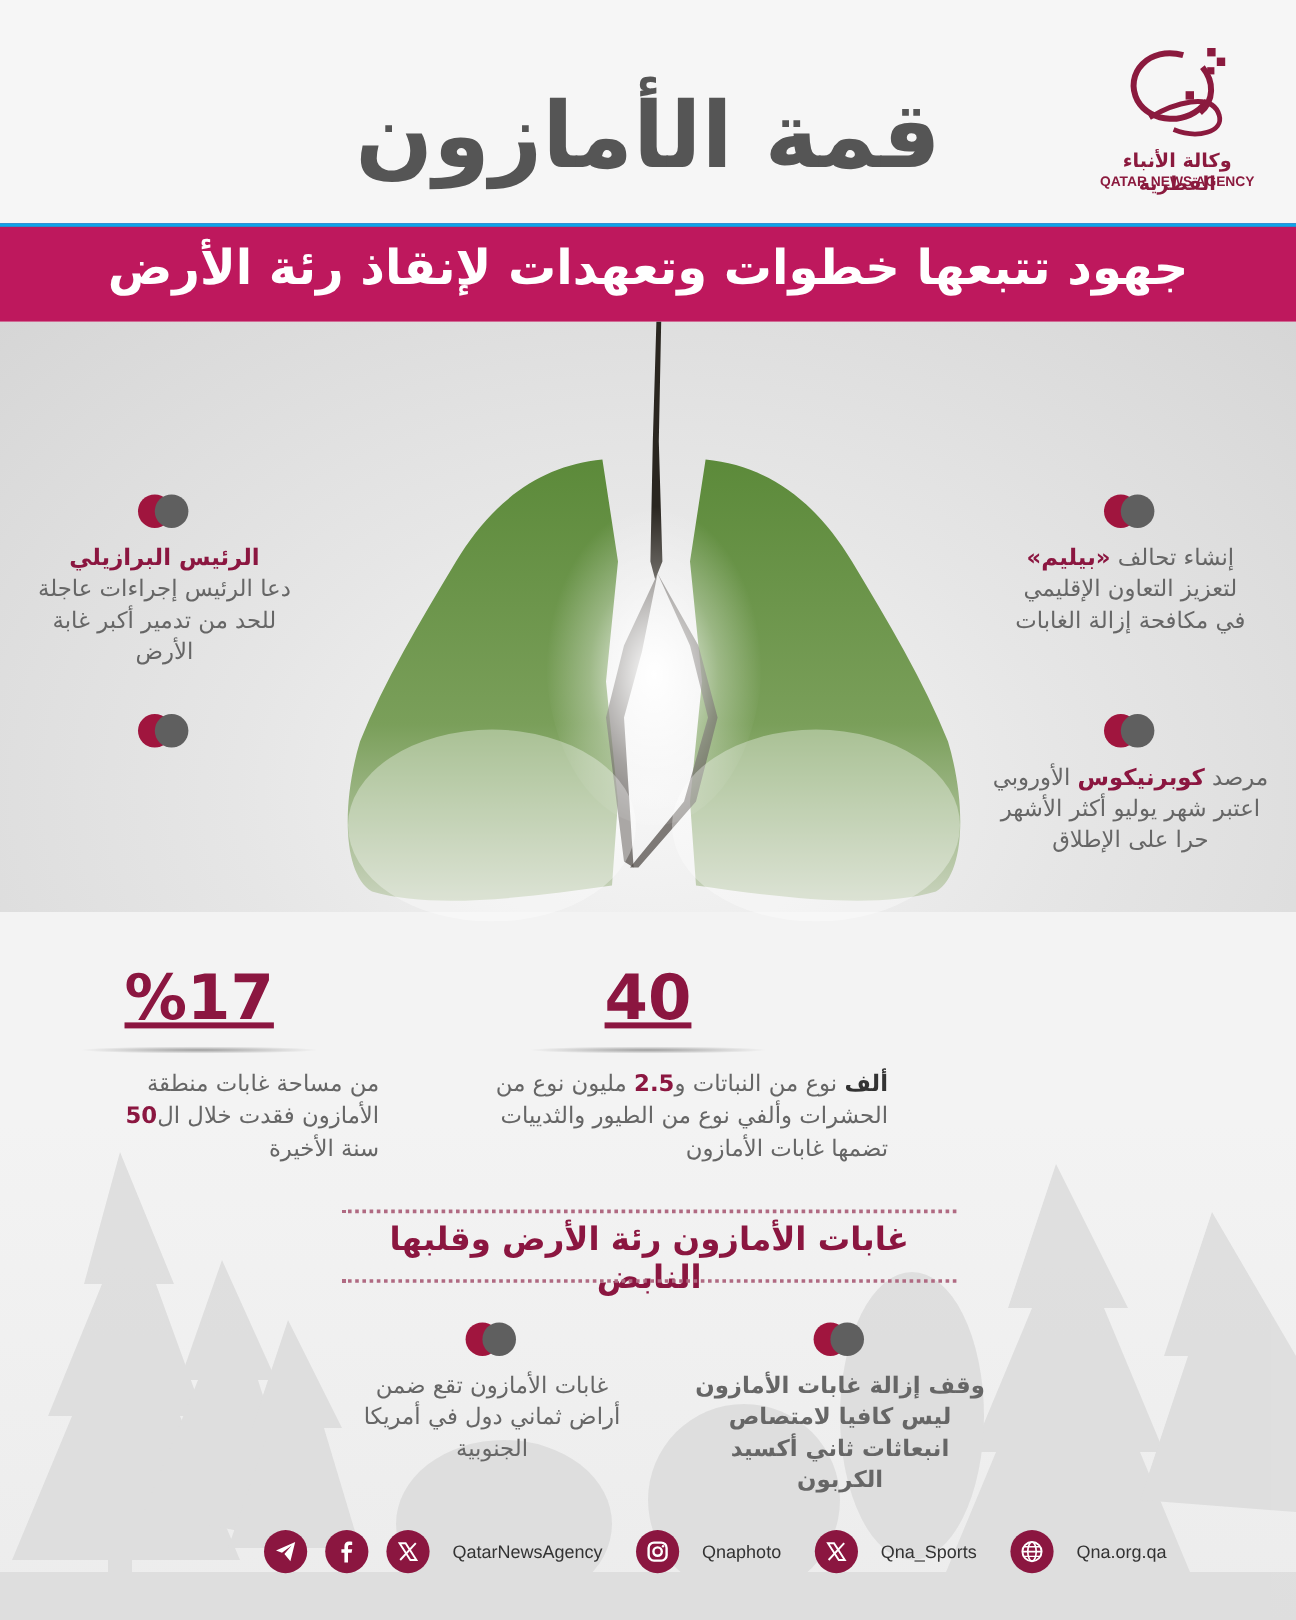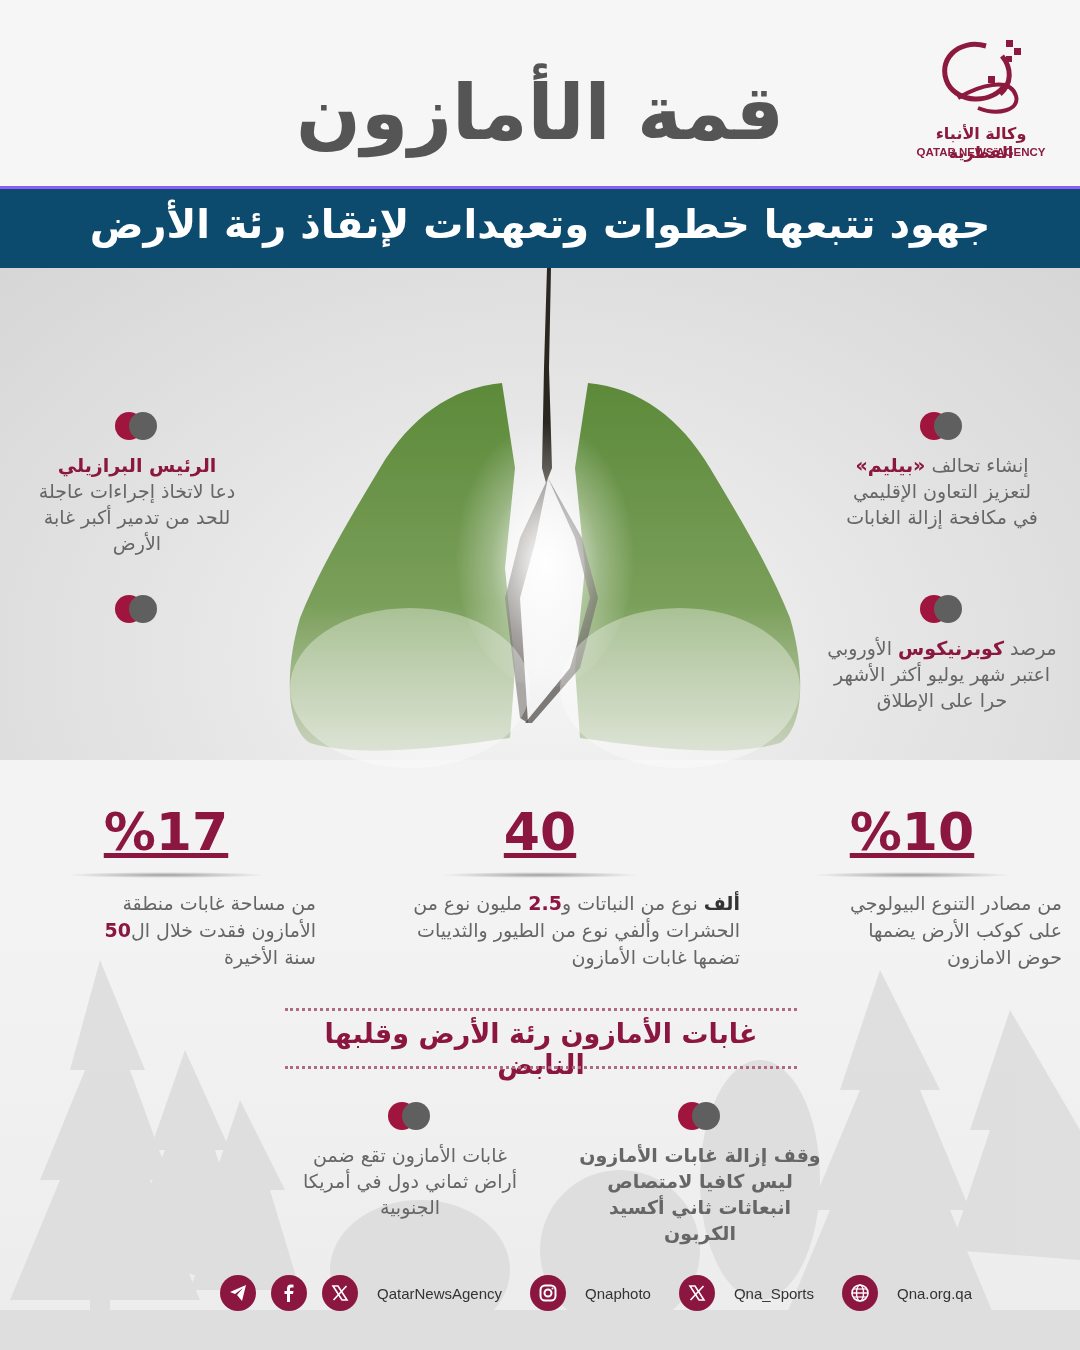--- a/index.html
+++ b/index.html
@@ -36,21 +36,21 @@
     position: absolute; top: 88px; left: 0; width: 150px; text-align: center;
     font-size: 16px; font-weight: bold; color: #8b1a3e; direction: rtl;
   }
   .logo-en {
     position: absolute; top: 110px; left: 0; width: 150px; text-align: center;
     font-family: "Liberation Sans", sans-serif; font-size: 11.5px; font-weight: bold; color: #8b1a3e;
   }
 
   .banner {
     position: absolute; left: 0; top: 186px; width: 1080px; height: 82px;
-    background: #0c4a6e; border-top: 3px solid #8b5cf6;
+    background: #be185d; border-top: 3px solid #0ea5e9;
   }
   .banner-text {
     position: absolute; left: 0; top: 12px; width: 1080px; text-align: center;
     color: #ffffff; font-size: 40px; font-weight: bold; direction: rtl;
   }
 
   
   .lungs { position: absolute; left: 270px; top: 268px; width: 550px; height: 500px; }
 
   
@@ -169,21 +169,21 @@
     <ellipse cx="410" cy="420" rx="120" ry="80" fill="#ffffff" opacity="0.35"></ellipse>
   </svg>
 
   <div class="info" style="left:17px; top:412px;">
     <div class="dots">
         <span class="d1"></span>
         <span class="d2"></span>
       </div>
     <div class="lines">
       <div class="hl">الرئيس البرازيلي</div>
-      <div>دعا لاتخاذ إجراءات عاجلة</div>
+      <div>دعا الرئيس إجراءات عاجلة</div>
       <div>للحد من تدمير أكبر غابة</div>
       <div>الأرض</div>
     </div>
   </div>
 
   <div class="info" style="left:17px; top:595px;">
     <div class="dots">
         <span class="d1"></span>
         <span class="d2"></span>
       </div>
@@ -206,29 +206,20 @@
         <span class="d1"></span>
         <span class="d2"></span>
       </div>
     <div class="lines">
       <div><span>مرصد </span><span class="hl">كوبرنيكوس</span><span> الأوروبي</span></div>
       <div>اعتبر شهر يوليو أكثر الأشهر</div>
       <div>حرا على الإطلاق</div>
     </div>
   </div>
 
-  <div class="stat" style="left:762px; top:802px;">
-    <div class="stat-num">%10</div>
-    <div class="stat-shadow"></div>
-    <div class="stat-text">
-      <div>من مصادر التنوع البيولوجي</div>
-      <div>على كوكب الأرض يضمها</div>
-      <div>حوض الامازون</div>
-    </div>
-  </div>
 
   <div class="stat" style="left:340px; top:802px; width:400px;">
     <div class="stat-num">40</div>
     <div class="stat-shadow"></div>
     <div class="stat-text">
       <div><span class="bk">ألف</span><span> نوع من النباتات و</span><span class="hl">2.5</span><span> مليون نوع من</span></div>
       <div>الحشرات وألفي نوع من الطيور والثدييات</div>
       <div>تضمها غابات الأمازون</div>
     </div>
   </div>

